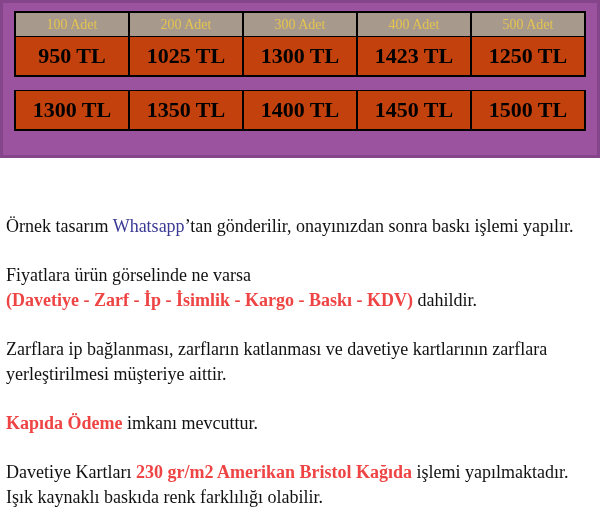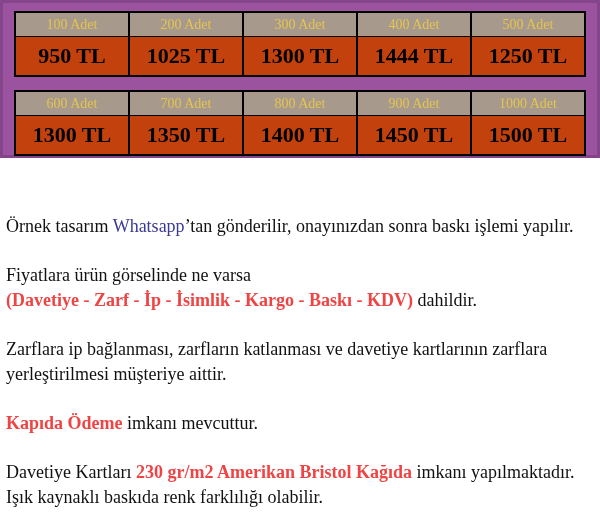--- a/index.html
+++ b/index.html
@@ -49,35 +49,28 @@
       <td>100 Adet</td>
       <td>200 Adet</td>
       <td>300 Adet</td>
       <td>400 Adet</td>
       <td>500 Adet</td>
     </tr>
     <tr class="price-row">
       <td>950 TL</td>
       <td>1025 TL</td>
       <td>1300 TL</td>
-      <td>1444 TL</td>
+      <td>1423 TL</td>
       <td>1250 TL</td>
     </tr>
     </tbody>
   </table>
 
   <table class="price-table second">
     <tbody>
-    <tr class="head-row">
-      <td>600 Adet</td>
-      <td>700 Adet</td>
-      <td>800 Adet</td>
-      <td>900 Adet</td>
-      <td>1000 Adet</td>
-    </tr>
     <tr class="price-row">
       <td>1300 TL</td>
       <td>1350 TL</td>
       <td>1400 TL</td>
       <td>1450 TL</td>
       <td>1500 TL</td>
     </tr>
     </tbody>
   </table>
 
@@ -93,17 +86,17 @@
   </p>
 
   <p class="para">
     <span>Zarflara ip bağlanması, zarfların katlanması ve davetiye kartlarının zarflara</span><br>
     <span>yerleştirilmesi müşteriye aittir.</span>
   </p>
 
   <p class="para"><span class="red">Kapıda Ödeme</span><span> imkanı mevcuttur.</span></p>
 
   <p class="para">
-    <span>Davetiye Kartları </span><span class="red">230 gr/m2 Amerikan Bristol Kağıda</span><span> imkanı yapılmaktadır.</span><br>
+    <span>Davetiye Kartları </span><span class="red">230 gr/m2 Amerikan Bristol Kağıda</span><span> işlemi yapılmaktadır.</span><br>
     <span>Işık kaynaklı baskıda renk farklılığı olabilir.</span>
   </p>
 
 </div>
 
 </body></html>

